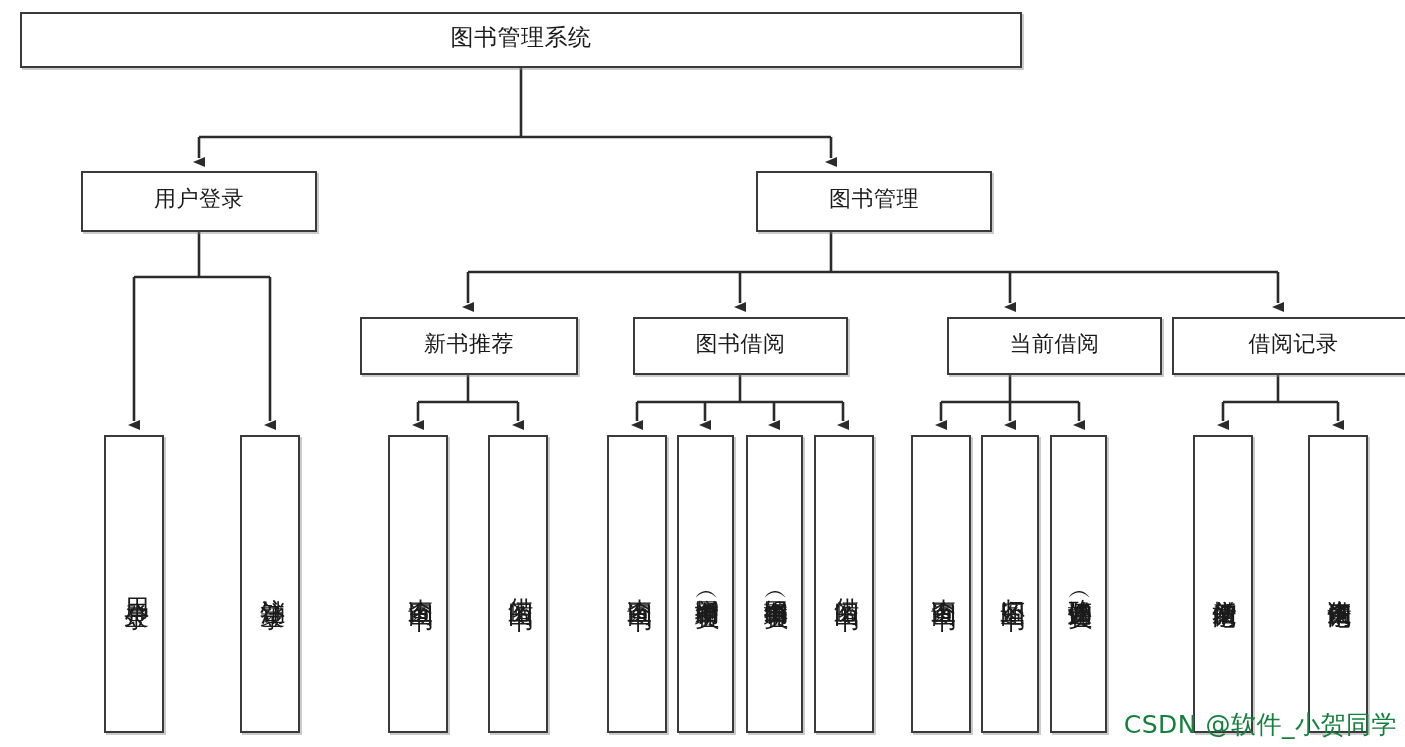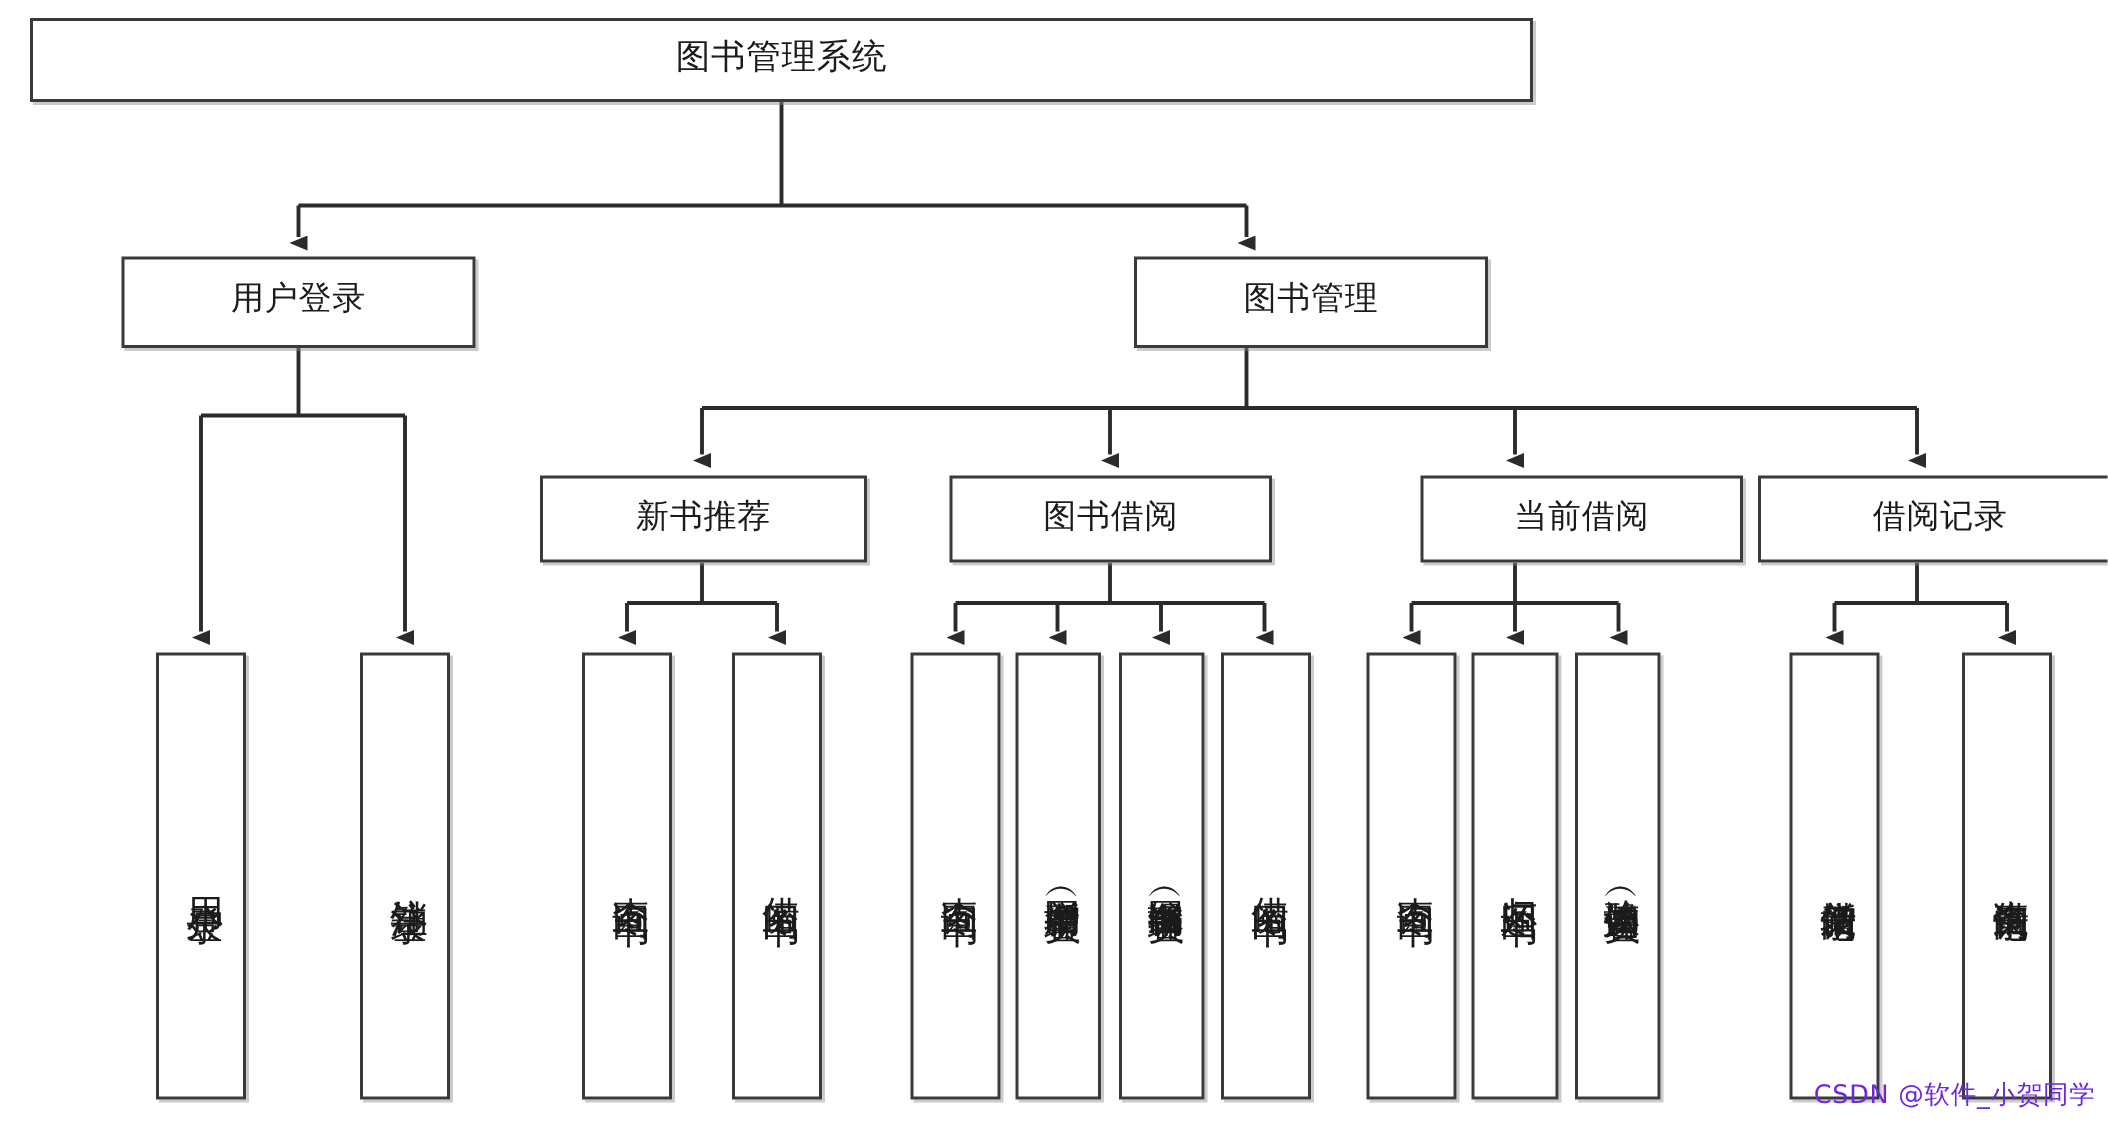--- a/index.html
+++ b/index.html
@@ -59,22 +59,22 @@
     text-align:center;
   }
   
   .v-node.long .lbl{font-size:24px;letter-spacing:1px;}
 
   
   #watermark{
     position:absolute;
     right:8px;bottom:6px;
     z-index:5;
-    font-size:17px;
-    color:#6d28d9;
+    font-size:25px;
+    color:#15803d;
     letter-spacing:.5px;
     white-space:nowrap;
     pointer-events:none;
     font-family:"DejaVu Sans","Liberation Sans",sans-serif;
   }
 </style>
 </head>
 <body>
 
 <div id="canvas">

